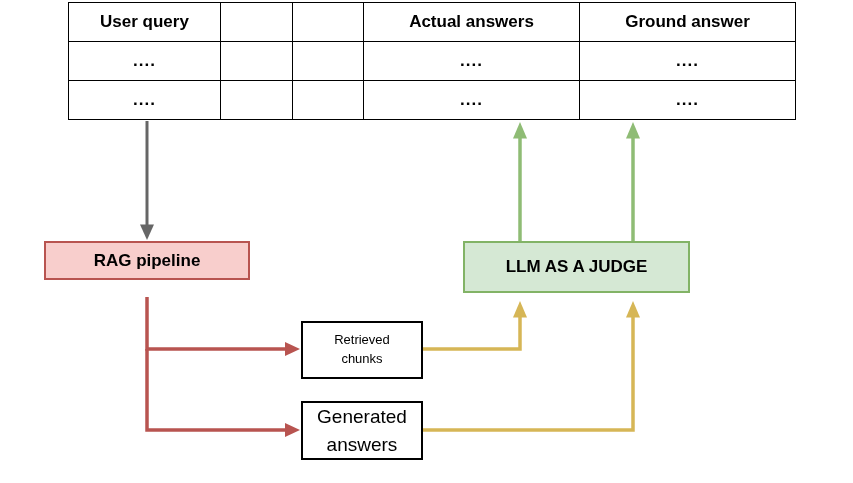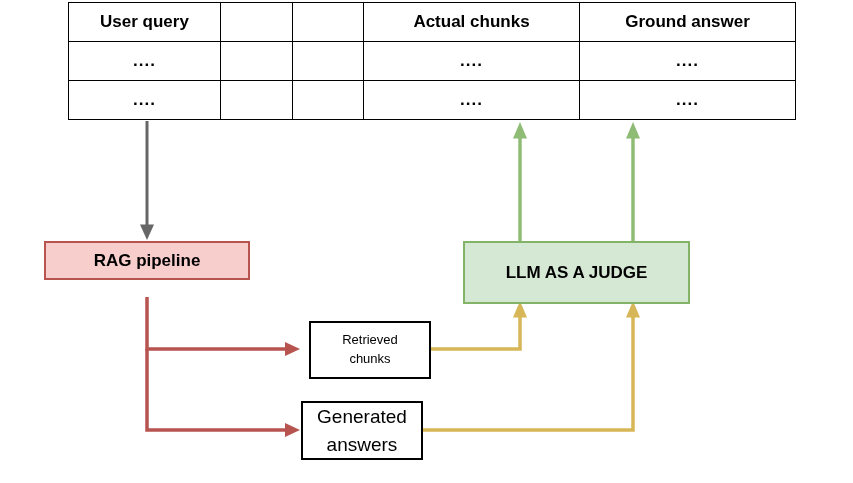--- a/index.html
+++ b/index.html
@@ -60,26 +60,26 @@
     box-sizing: border-box;
     color: #000000;
     white-space: pre-line;
   }
   #rag-box {
     left: 44px; top: 241px; width: 206px; height: 39px;
     border: 2px solid;
     font-size: 17px; font-weight: bold;
   }
   #judge-box {
-    left: 463px; top: 241px; width: 227px; height: 63px;
+    left: 463px; top: 241px; width: 227px; height: 52px;
     border: 2px solid;
     font-size: 17px; font-weight: bold;
   }
   #retrieved-box {
-    left: 309px; top: 321px; width: 122px; height: 58px;
+    left: 301px; top: 321px; width: 122px; height: 58px;
     background: #ffffff;
     border: 2px solid #000000;
     font-size: 13px;
     line-height: 1.45;
   }
   #generated-box {
     left: 301px; top: 401px; width: 122px; height: 59px;
     background: #ffffff;
     border: 2px solid #000000;
     font-size: 19px;
@@ -100,21 +100,21 @@
 <body>
 
 <div id="canvas">
 
   <table id="eval-table">
     <tbody>
         <tr>
       <th class="col-q">User query</th>
       <th class="col-e1"></th>
       <th class="col-e2"></th>
-      <th class="col-c">Actual chunks</th>
+      <th class="col-c">Actual answers</th>
       <th class="col-a">Ground answer</th>
     </tr>
     <tr>
       <td>....</td>
       <td></td>
       <td></td>
       <td>....</td>
       <td>....</td>
     </tr>
     <tr>

